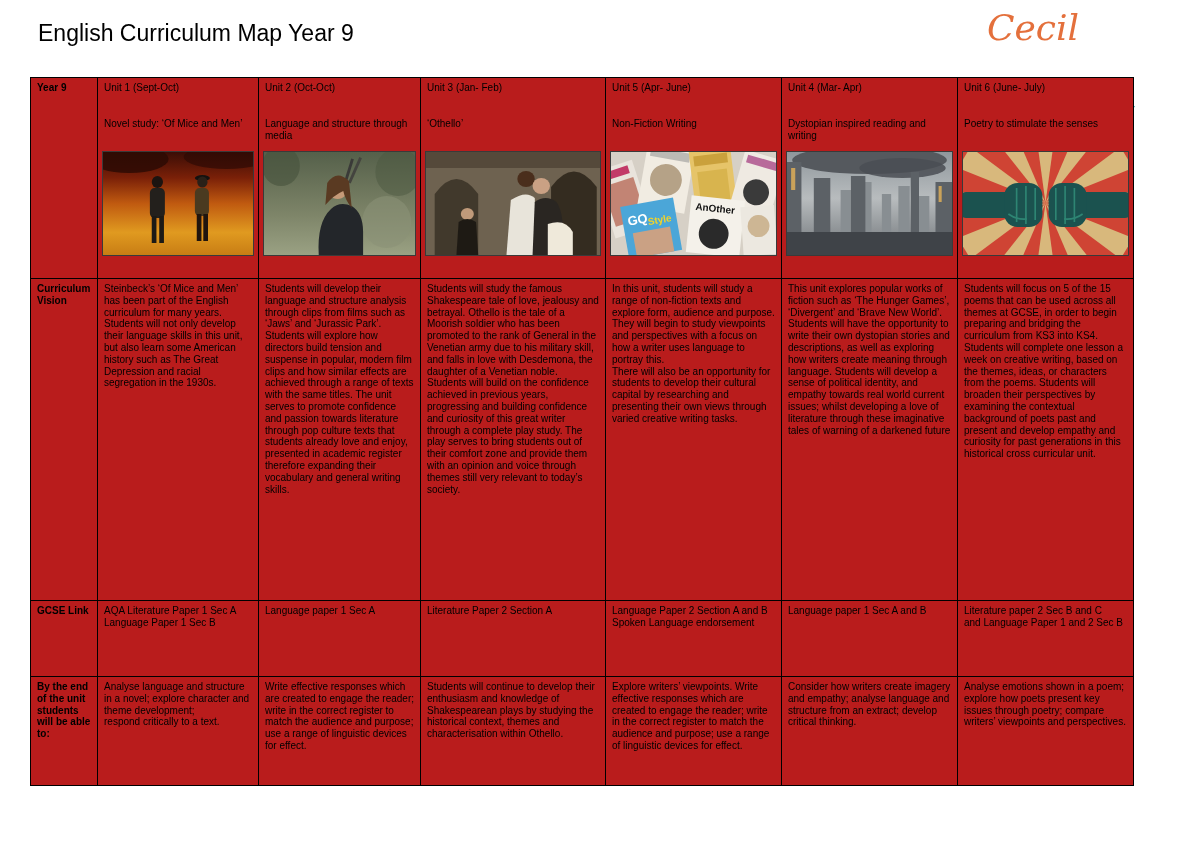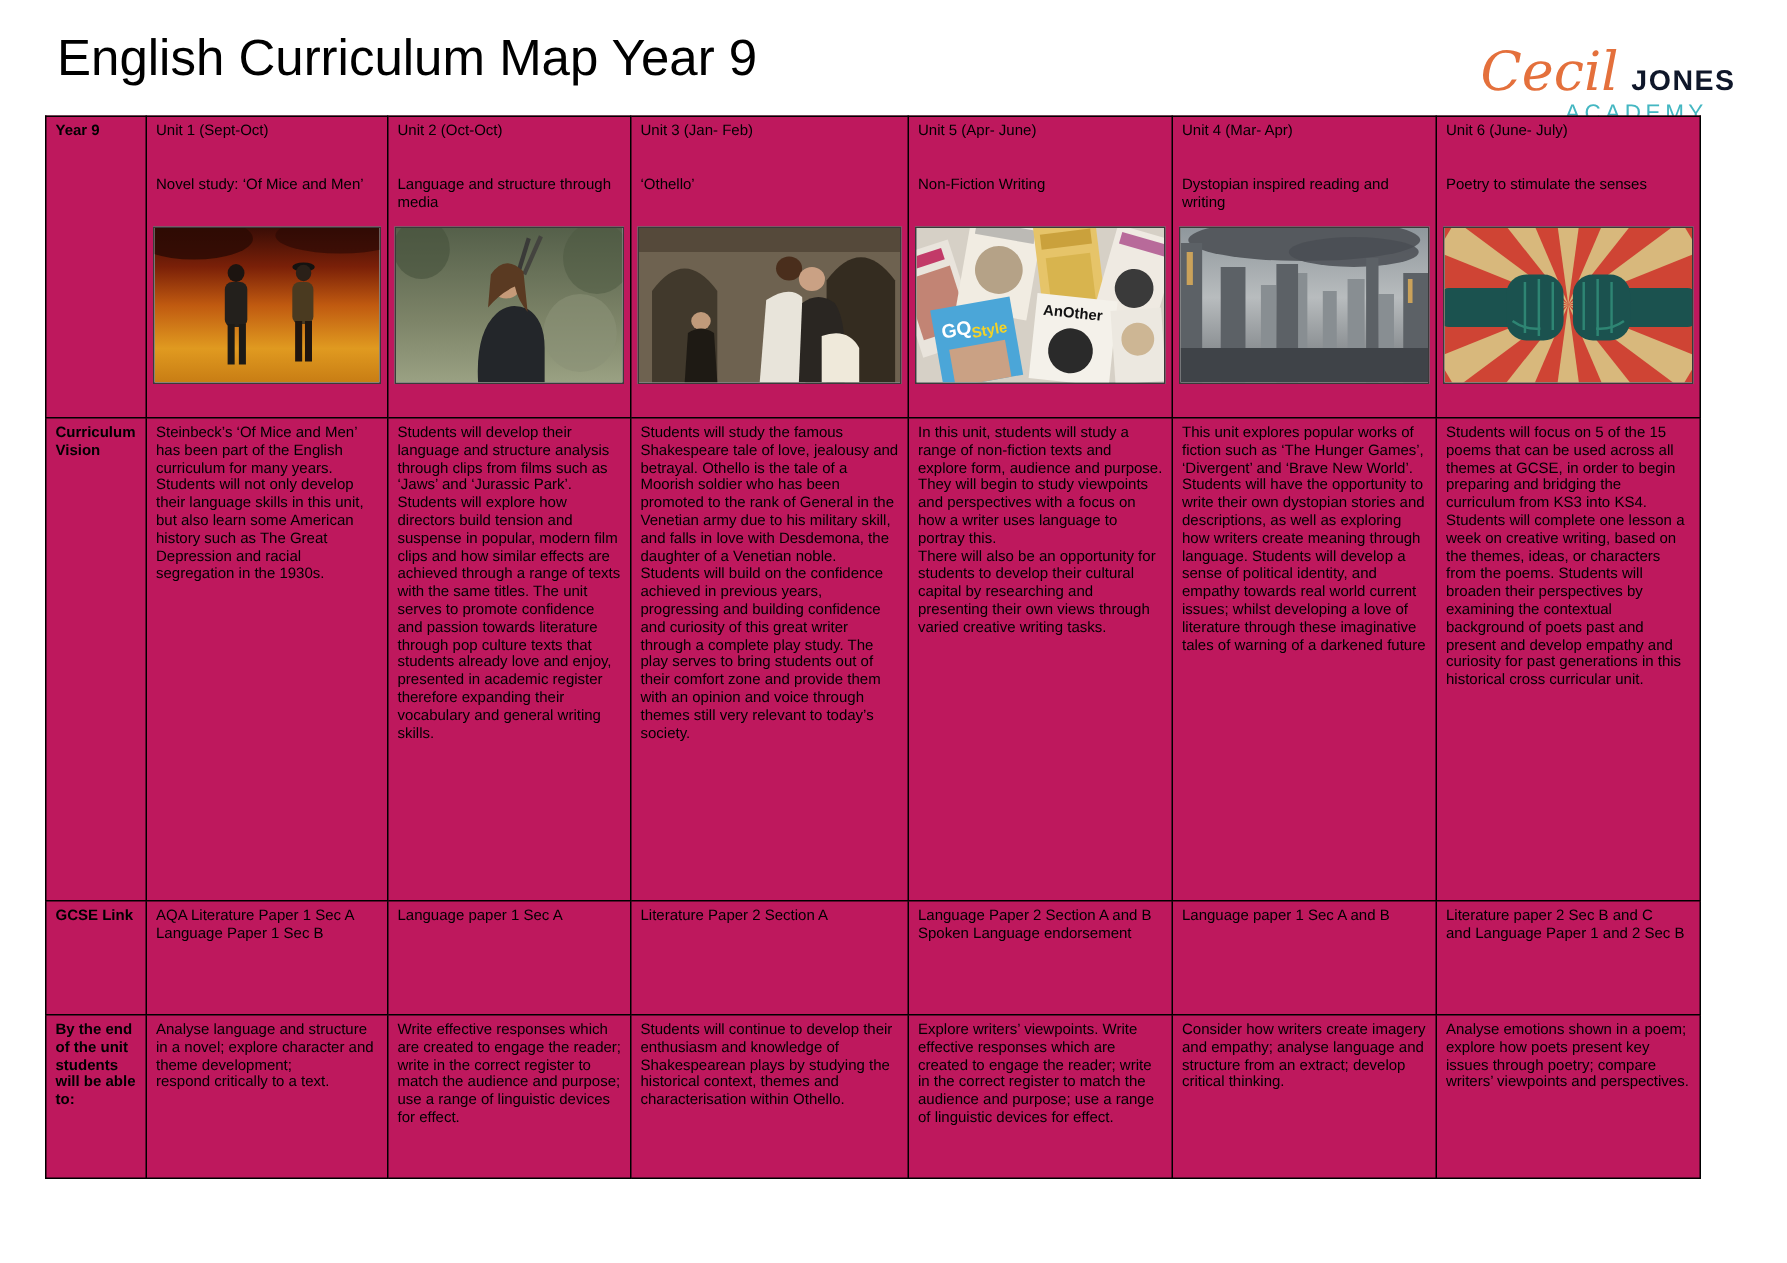--- a/index.html
+++ b/index.html
@@ -1,25 +1,25 @@
 <!DOCTYPE html>
 <html><head>
 <meta charset="utf-8">
 <style>
   html,body{margin:0;padding:0;background:#fff;}
   body{width:1191px;height:842px;position:relative;overflow:hidden;
        font-family:"Liberation Sans",sans-serif;color:#000;}
-  .page-title{position:absolute;left:38px;top:20px;font-size:34px;font-weight:400;letter-spacing:0;}
+  .page-title{position:absolute;left:38px;top:20px;font-size:23px;font-weight:400;letter-spacing:0;}
   .logo{position:absolute;top:10px;right:34px;width:170px;text-align:center;}
-  .logo-line{display:flex;align-items:baseline;justify-content:space-between;}
+  .logo-line{display:flex;align-items:baseline;justify-content:space-between;flex-direction:column;}
   .logo-script{font-family:"DejaVu Serif",serif;font-style:italic;font-size:36px;line-height:1;
                color:#e4703c;margin-right:1px;}
   .logo-caps{font-size:19px;font-weight:bold;color:#0f172a;letter-spacing:1px;margin-top:34px;}
   .logo-sub{font-size:15px;color:#44b7c2;letter-spacing:3px;margin-top:0px;padding-left:38px;}
-  table.map{position:absolute;left:30px;top:77px;border-collapse:collapse;table-layout:fixed;background:#be185d;}
+  table.map{position:absolute;left:30px;top:77px;border-collapse:collapse;table-layout:fixed;background:#b91c1c;}
   table.map td{border:1px solid #000;vertical-align:top;padding:4px 6px;font-size:10px;line-height:1.18;
                overflow:hidden;}
   .bold{font-weight:bold;}
   .preline{white-space:pre-line;}
   td.hdr{position:relative;}
   .unit-title{margin-bottom:24px;}
   .unit-subtitle{margin-bottom:4px;}
   .unit-image{position:absolute;left:4px;right:4px;bottom:22px;height:103px;border:1px solid #3a3a3a;
               overflow:hidden;background:#ccc;}
   .unit-image svg{width:100%;height:100%;display:block;}

